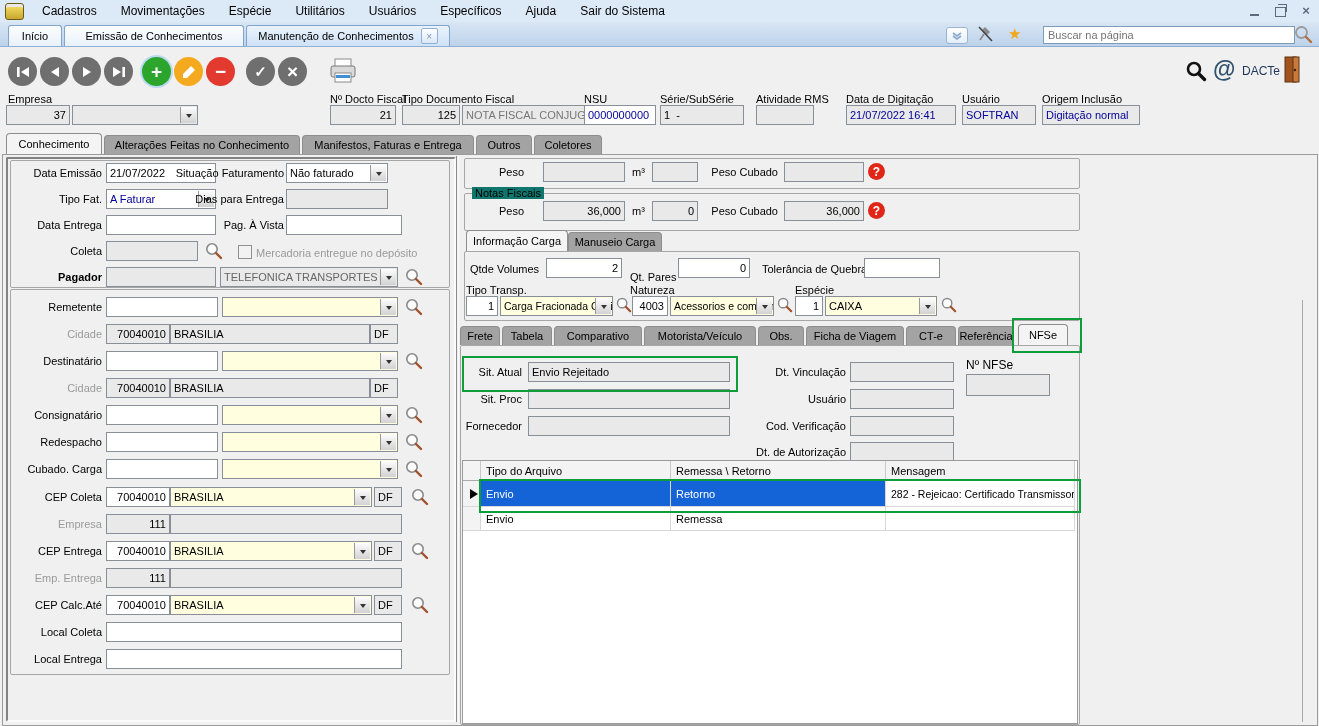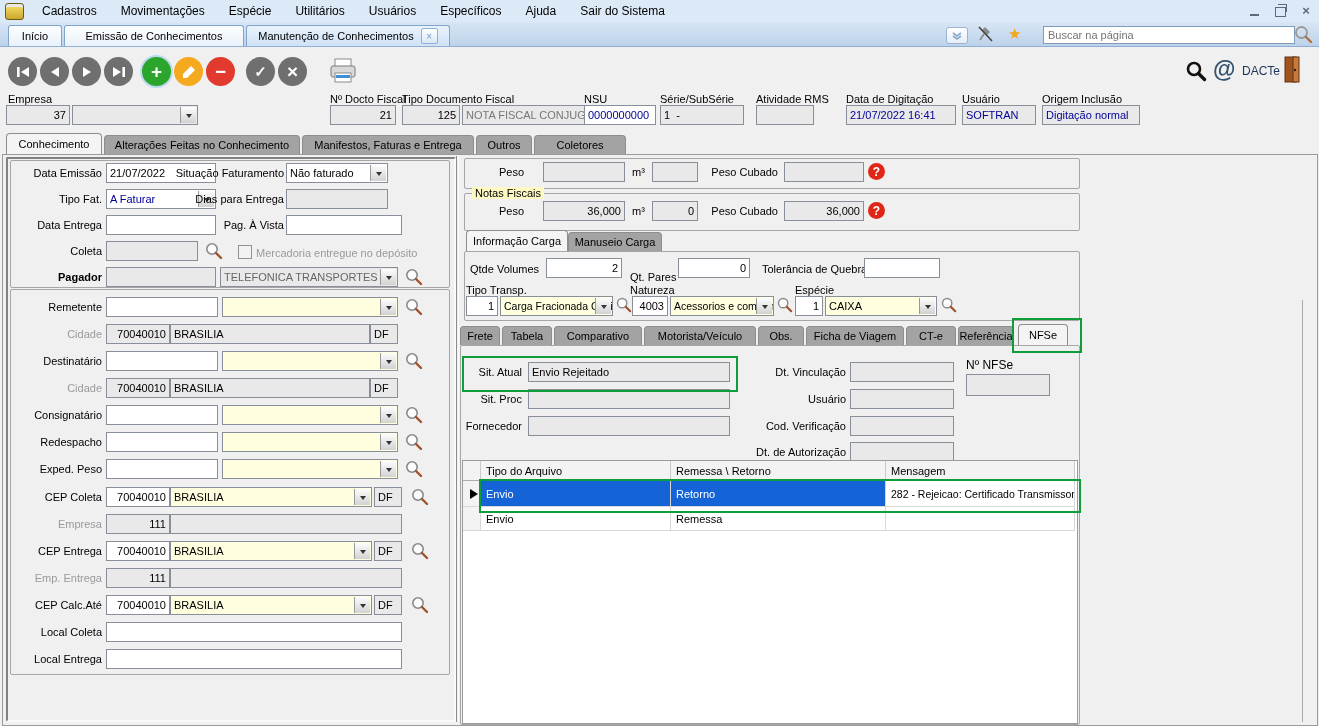--- a/index.html
+++ b/index.html
@@ -55,21 +55,21 @@
   .mag{position:absolute;width:20px;height:20px;cursor:pointer}
   .help{position:absolute;width:17px;height:17px;border-radius:50%;background:#e02617;color:#fff;font-weight:bold;
         font-size:12px;display:flex;align-items:center;justify-content:center}
   .chk{position:absolute;width:12px;height:12px;border:1px solid #919191;background:#f2f2f2}
   
   .wtab{position:absolute;height:19px;top:2px;border:1px solid #8d8d8d;border-bottom:none;border-radius:4px 4px 0 0;
         background:#a3a3a3;display:flex;align-items:center;justify-content:center;padding:0 4px;box-sizing:border-box}
   .wtab.active{background:#f4f4f4;top:0;height:21px;z-index:3}
   .group{position:absolute;border:1px solid #a6a6a6;border-radius:2px}
   .sunken{border:2px solid;border-color:#828282 #fbfbfb #fbfbfb #828282}
-  .legend{position:absolute;background:#fef9c3;padding:0 3px;z-index:2}
+  .legend{position:absolute;background:#0f766e;padding:0 3px;z-index:2}
   .hl{position:absolute;border:2px solid var(--green,#0f9d3a);z-index:5;pointer-events:none}
   
   .th{position:absolute;height:20px;box-sizing:border-box;background:#f3f3f3;border-right:1px solid #c9c9c9;
       border-bottom:1px solid #ababab;display:flex;align-items:center;padding:0 5px;white-space:pre}
   .td{position:absolute;box-sizing:border-box;background:#fff;border-right:1px solid #d8d8d8;
       border-bottom:1px solid #d8d8d8;display:flex;align-items:center;padding:0 5px;overflow:hidden;white-space:pre}
   .td.sel{background:var(--sel,#1464d8);color:#fff}
   .rowmark{width:0;height:0;border:5px solid transparent;border-left:8px solid #000;margin-left:2px}
   .vline{position:absolute;width:1px;background:#a9a9a9}
 </style>
@@ -222,21 +222,21 @@
     </div>
   <div class="wtab" style="left:104px;width:196px">
       <span>Alterações Feitas no Conhecimento</span>
     </div>
   <div class="wtab" style="left:302px;width:172px">
       <span>Manifestos, Faturas e Entrega</span>
     </div>
   <div class="wtab" style="left:476px;width:56px">
       <span>Outros</span>
     </div>
-  <div class="wtab" style="left:534px;width:92px">
+  <div class="wtab" style="left:534px;width:68px">
       <span>Coletores</span>
     </div>
 </div>
 
 <div class="abs" style="left:2px;top:154px;width:1314px;height:570px;border:1px solid #9b9b9b;background:#f0f0f0"></div>
 <div class="vline" style="left:456px;top:156px;height:566px;background:#8c8c8c"></div>
 <div class="vline" style="left:458px;top:156px;height:566px;background:#fafafa"></div>
 <div class="vline" style="left:1302px;top:300px;height:422px"></div>
 
 <div>
@@ -317,21 +317,21 @@
 
   <span class="lbl" style="left:14px;top:435px;width:88px">Redespacho</span>
   <div class="fld" style="left:106px;top:432px;width:112px"></div>
   <div class="fld yel combo" style="left:222px;top:432px;width:176px"><span class="cArr"></span></div>
   <span class="mag" style="left:404px;top:432px">
     <svg width="19" height="19" viewBox="0 0 19 19">
         <circle cx="8" cy="8" r="5.2" fill="#fcfcfc" stroke="#8a8a8a" stroke-width="1.6"></circle>
         <line x1="12" y1="12" x2="17" y2="17" stroke="#a0522d" stroke-width="2.4" stroke-linecap="round"></line>
       </svg></span>
 
-  <span class="lbl" style="left:14px;top:462px;width:88px">Exped. Peso</span>
+  <span class="lbl" style="left:14px;top:462px;width:88px">Cubado. Carga</span>
   <div class="fld" style="left:106px;top:459px;width:112px"></div>
   <div class="fld yel combo" style="left:222px;top:459px;width:176px"><span class="cArr"></span></div>
   <span class="mag" style="left:404px;top:459px">
     <svg width="19" height="19" viewBox="0 0 19 19">
         <circle cx="8" cy="8" r="5.2" fill="#fcfcfc" stroke="#8a8a8a" stroke-width="1.6"></circle>
         <line x1="12" y1="12" x2="17" y2="17" stroke="#a0522d" stroke-width="2.4" stroke-linecap="round"></line>
       </svg></span>
 
   <span class="lbl" style="left:14px;top:490px;width:88px">CEP Coleta</span>
   <div class="fld num" style="left:106px;top:487px;width:64px"><span>70040010</span></div>

